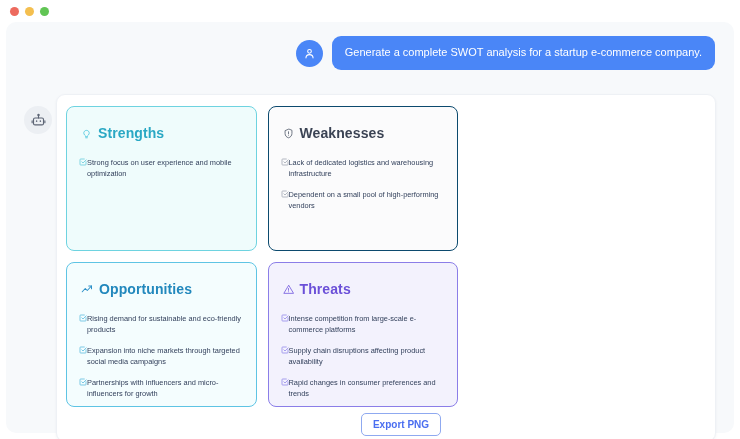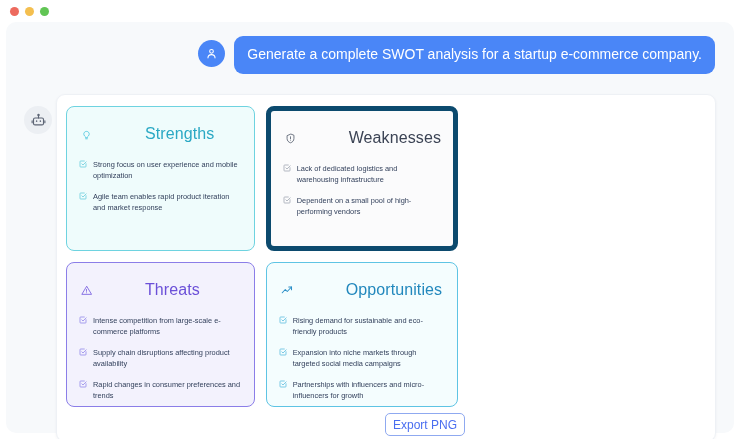--- a/index.html
+++ b/index.html
@@ -40,21 +40,21 @@
   .user-avatar{
     width:27px;height:27px;border-radius:50%;
     background:#4a86f7;
     display:flex;align-items:center;justify-content:center;
     flex:0 0 auto;margin-top:4px;
   }
   .prompt-bubble{
     background:#4a86f7;color:#ffffff;
     border-radius:9px;
     padding:10px 13px;
-    font-size:14px;line-height:1.25;
+    font-size:11px;line-height:1.25;
     white-space:nowrap;
   }
 
   
   .bot-avatar{
     position:absolute;left:18px;top:84px;
     width:28px;height:28px;border-radius:50%;
     background:#eceff3;
     display:flex;align-items:center;justify-content:center;
   }
@@ -81,50 +81,50 @@
     border-radius:8px;
     padding:14px 12px 12px 12px;
     box-sizing:border-box;
     height:145px;
   }
   .quad-head{
     display:flex;align-items:center;gap:6px;
     margin:4px 0 16px 2px;
   }
   .quad-title{
-    font-size:16px;font-weight:normal;letter-spacing:.1px;margin-left:47px;
+    font-size:14px;font-weight:bold;letter-spacing:.1px;
   }
   .quad ul{list-style:none;margin:0;padding:0;}
   .quad li{
-    display:flex;align-items:flex-start;gap:6px;
+    display:flex;align-items:flex-start;
     margin-bottom:9px;
   }
   .bullet-ico{flex:0 0 auto;margin-top:1px;}
   .li-text{
     font-size:7.4px;line-height:1.55;color:#33415c;
   }
 
   .quad.strengths{background:#effcfc;border:1px solid #6ed3e0;}
   .quad.strengths .quad-title{color:#2aa8c4;}
-  .quad.weaknesses{background:#fbfbfc;border:5px solid #0c4a6e;}
+  .quad.weaknesses{background:#fbfbfc;border:1px solid #0c4a6e;}
   .quad.weaknesses .quad-title{color:#3b4354;}
   .quad.opportunities{background:#f4fdfe;border:1px solid #5ec4e4;}
   .quad.opportunities .quad-title{color:#2288bd;}
   .quad.threats{background:#f3f2fd;border:1px solid #8b7ee8;}
   .quad.threats .quad-title{color:#6b50d8;}
 
   
   .export-btn{
-    position:absolute;left:328px;top:318px;
+    position:absolute;left:304px;top:318px;
     width:78px;height:21px;
     border:1px solid #8fa9f0;
     border-radius:5px;
     background:#ffffff;
     color:#4a6ef0;
-    font-size:12px;font-weight:normal;
+    font-size:10px;font-weight:bold;
     display:flex;align-items:center;justify-content:center;
     cursor:pointer;
   }
 </style>
 </head>
 <body>
 
 <div class="app-window">
 
   <div class="titlebar">
@@ -171,27 +171,20 @@
             <span class="quad-title">Strengths</span>
           </div>
           <ul>
             <li>
               <svg class="bullet-ico" width="8" height="8" viewBox="0 0 24 24" fill="none" stroke="#5cc8da" stroke-width="2.2" stroke-linecap="round" stroke-linejoin="round">
                 <path d="M21 11.2V19a2 2 0 0 1-2 2H5a2 2 0 0 1-2-2V5a2 2 0 0 1 2-2h11"></path>
                 <path d="M8.5 11.5 12 15l9.5-9.5"></path>
               </svg>
               <span class="li-text">Strong focus on user experience and mobile optimization</span>
             </li>
-            <li>
-              <svg class="bullet-ico" width="8" height="8" viewBox="0 0 24 24" fill="none" stroke="#5cc8da" stroke-width="2.2" stroke-linecap="round" stroke-linejoin="round">
-                <path d="M21 11.2V19a2 2 0 0 1-2 2H5a2 2 0 0 1-2-2V5a2 2 0 0 1 2-2h11"></path>
-                <path d="M8.5 11.5 12 15l9.5-9.5"></path>
-              </svg>
-              <span class="li-text">Agile team enables rapid product iteration and market response</span>
-            </li>
           </ul>
         </div>
 
         <div class="quad weaknesses">
           <div class="quad-head">
             <svg width="11" height="11" viewBox="0 0 24 24" fill="none" stroke="#5d6575" stroke-width="1.9" stroke-linecap="round" stroke-linejoin="round">
               <path d="M12 2.6 4.5 5.8v6c0 5 3.2 8.4 7.5 9.6 4.3-1.2 7.5-4.6 7.5-9.6v-6z"></path>
               <path d="M12 8.2v4.2"></path>
               <path d="M12 15.6v.05"></path>
             </svg>
@@ -208,20 +201,53 @@
             <li>
               <svg class="bullet-ico" width="8" height="8" viewBox="0 0 24 24" fill="none" stroke="#9aa0ad" stroke-width="2.2" stroke-linecap="round" stroke-linejoin="round">
                 <path d="M21 11.2V19a2 2 0 0 1-2 2H5a2 2 0 0 1-2-2V5a2 2 0 0 1 2-2h11"></path>
                 <path d="M8.5 11.5 12 15l9.5-9.5"></path>
               </svg>
               <span class="li-text">Dependent on a small pool of high-performing vendors</span>
             </li>
           </ul>
         </div>
 
+        <div class="quad opportunities">
+          <div class="quad-head">
+            <svg width="12" height="12" viewBox="0 0 24 24" fill="none" stroke="#2d90c8" stroke-width="2.1" stroke-linecap="round" stroke-linejoin="round">
+              <path d="M2.5 17.5 8.5 11l4 4L21 6"></path>
+              <path d="M15.5 6H21v5.5"></path>
+            </svg>
+            <span class="quad-title">Opportunities</span>
+          </div>
+          <ul>
+            <li>
+              <svg class="bullet-ico" width="8" height="8" viewBox="0 0 24 24" fill="none" stroke="#4fb6dd" stroke-width="2.2" stroke-linecap="round" stroke-linejoin="round">
+                <path d="M21 11.2V19a2 2 0 0 1-2 2H5a2 2 0 0 1-2-2V5a2 2 0 0 1 2-2h11"></path>
+                <path d="M8.5 11.5 12 15l9.5-9.5"></path>
+              </svg>
+              <span class="li-text">Rising demand for sustainable and eco-friendly products</span>
+            </li>
+            <li>
+              <svg class="bullet-ico" width="8" height="8" viewBox="0 0 24 24" fill="none" stroke="#4fb6dd" stroke-width="2.2" stroke-linecap="round" stroke-linejoin="round">
+                <path d="M21 11.2V19a2 2 0 0 1-2 2H5a2 2 0 0 1-2-2V5a2 2 0 0 1 2-2h11"></path>
+                <path d="M8.5 11.5 12 15l9.5-9.5"></path>
+              </svg>
+              <span class="li-text">Expansion into niche markets through targeted social media campaigns</span>
+            </li>
+            <li>
+              <svg class="bullet-ico" width="8" height="8" viewBox="0 0 24 24" fill="none" stroke="#4fb6dd" stroke-width="2.2" stroke-linecap="round" stroke-linejoin="round">
+                <path d="M21 11.2V19a2 2 0 0 1-2 2H5a2 2 0 0 1-2-2V5a2 2 0 0 1 2-2h11"></path>
+                <path d="M8.5 11.5 12 15l9.5-9.5"></path>
+              </svg>
+              <span class="li-text">Partnerships with influencers and micro-influencers for growth</span>
+            </li>
+          </ul>
+        </div>
+
         <div class="quad threats">
           <div class="quad-head">
             <svg width="11" height="11" viewBox="0 0 24 24" fill="none" stroke="#7a62e0" stroke-width="1.9" stroke-linecap="round" stroke-linejoin="round">
               <path d="M12 3.4 1.8 20.4h20.4z"></path>
               <path d="M12 9.8v4"></path>
               <path d="M12 17v.05"></path>
             </svg>
             <span class="quad-title">Threats</span>
           </div>
           <ul>
@@ -242,52 +268,19 @@
             <li>
               <svg class="bullet-ico" width="8" height="8" viewBox="0 0 24 24" fill="none" stroke="#8b7ee8" stroke-width="2.2" stroke-linecap="round" stroke-linejoin="round">
                 <path d="M21 11.2V19a2 2 0 0 1-2 2H5a2 2 0 0 1-2-2V5a2 2 0 0 1 2-2h11"></path>
                 <path d="M8.5 11.5 12 15l9.5-9.5"></path>
               </svg>
               <span class="li-text">Rapid changes in consumer preferences and trends</span>
             </li>
           </ul>
         </div>
 
-        <div class="quad opportunities">
-          <div class="quad-head">
-            <svg width="12" height="12" viewBox="0 0 24 24" fill="none" stroke="#2d90c8" stroke-width="2.1" stroke-linecap="round" stroke-linejoin="round">
-              <path d="M2.5 17.5 8.5 11l4 4L21 6"></path>
-              <path d="M15.5 6H21v5.5"></path>
-            </svg>
-            <span class="quad-title">Opportunities</span>
-          </div>
-          <ul>
-            <li>
-              <svg class="bullet-ico" width="8" height="8" viewBox="0 0 24 24" fill="none" stroke="#4fb6dd" stroke-width="2.2" stroke-linecap="round" stroke-linejoin="round">
-                <path d="M21 11.2V19a2 2 0 0 1-2 2H5a2 2 0 0 1-2-2V5a2 2 0 0 1 2-2h11"></path>
-                <path d="M8.5 11.5 12 15l9.5-9.5"></path>
-              </svg>
-              <span class="li-text">Rising demand for sustainable and eco-friendly products</span>
-            </li>
-            <li>
-              <svg class="bullet-ico" width="8" height="8" viewBox="0 0 24 24" fill="none" stroke="#4fb6dd" stroke-width="2.2" stroke-linecap="round" stroke-linejoin="round">
-                <path d="M21 11.2V19a2 2 0 0 1-2 2H5a2 2 0 0 1-2-2V5a2 2 0 0 1 2-2h11"></path>
-                <path d="M8.5 11.5 12 15l9.5-9.5"></path>
-              </svg>
-              <span class="li-text">Expansion into niche markets through targeted social media campaigns</span>
-            </li>
-            <li>
-              <svg class="bullet-ico" width="8" height="8" viewBox="0 0 24 24" fill="none" stroke="#4fb6dd" stroke-width="2.2" stroke-linecap="round" stroke-linejoin="round">
-                <path d="M21 11.2V19a2 2 0 0 1-2 2H5a2 2 0 0 1-2-2V5a2 2 0 0 1 2-2h11"></path>
-                <path d="M8.5 11.5 12 15l9.5-9.5"></path>
-              </svg>
-              <span class="li-text">Partnerships with influencers and micro-influencers for growth</span>
-            </li>
-          </ul>
-        </div>
-
       </div>
 
       <div class="export-btn">Export PNG</div>
 
     </div>
   </div>
 </div>
 
 </body></html>

